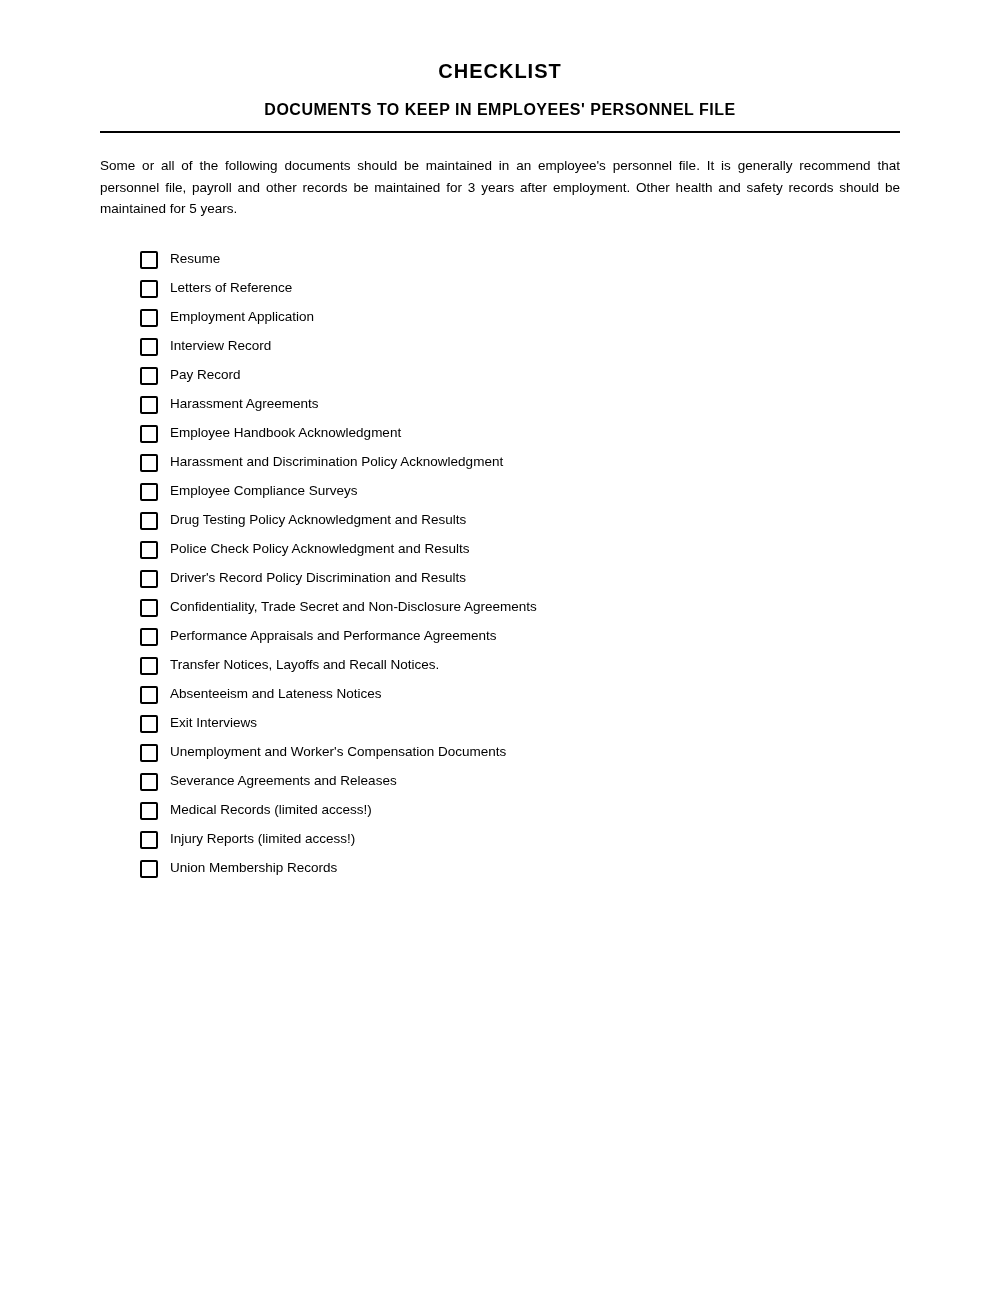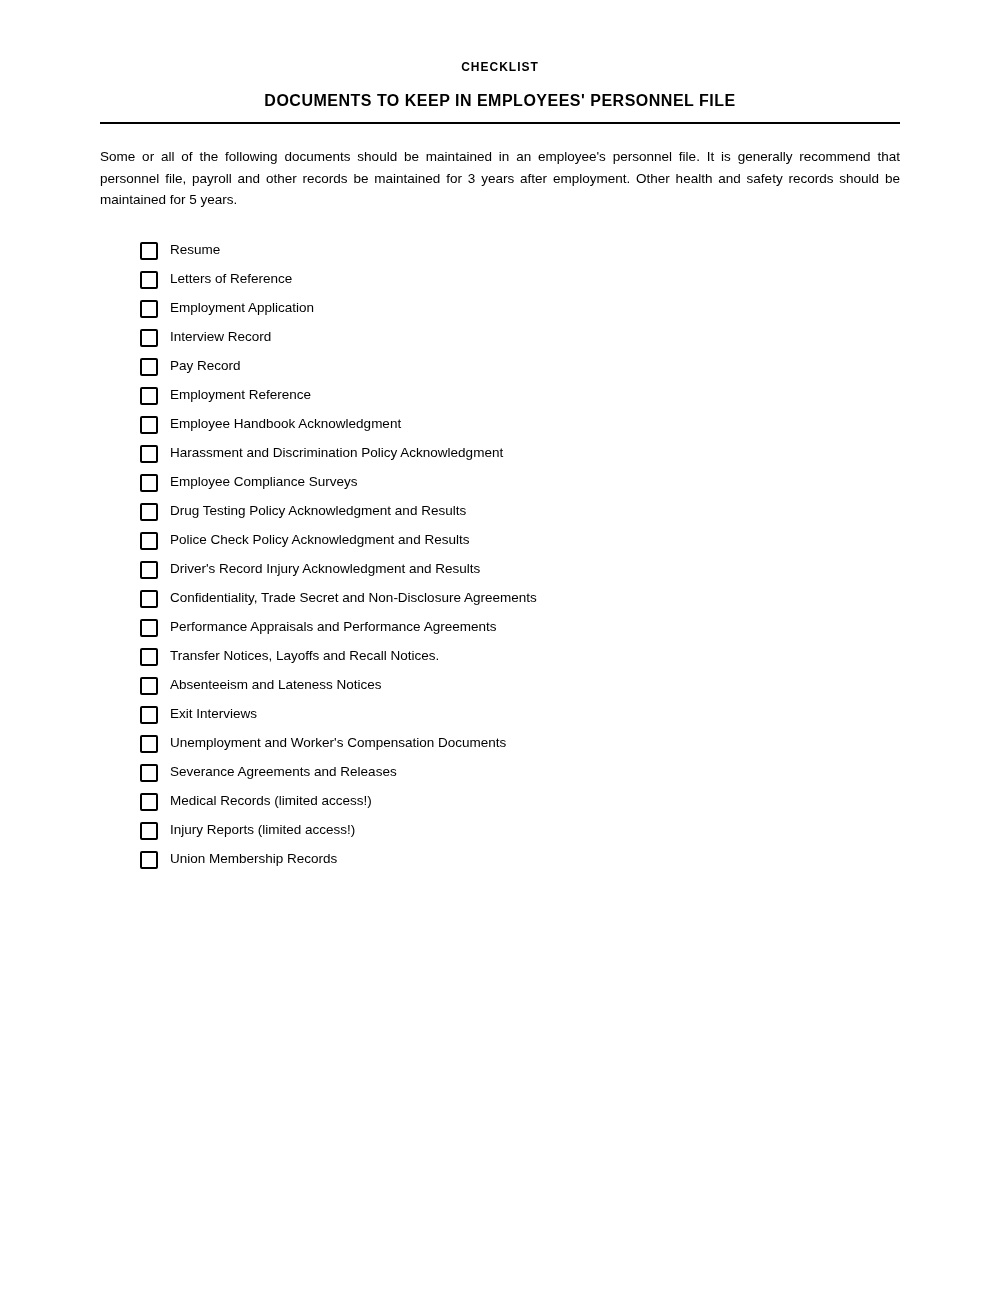--- a/index.html
+++ b/index.html
@@ -23,21 +23,21 @@
       background: #ffffff;
       padding: 60px 100px;
     }
 
     .title-section {
       text-align: center;
       margin-bottom: 8px;
     }
 
     .checklist-title {
-      font-size: 12px;
+      font-size: 20px;
       font-weight: bold;
       letter-spacing: 1px;
       margin-bottom: 18px;
     }
 
     .main-title {
       font-size: 16px;
       font-weight: bold;
       letter-spacing: 0.5px;
       margin-bottom: 12px;
@@ -115,21 +115,21 @@
       <li class="checklist-item">
         <span class="checkbox-icon"></span>
         <span class="item-label">Interview Record</span>
       </li>
       <li class="checklist-item">
         <span class="checkbox-icon"></span>
         <span class="item-label">Pay Record</span>
       </li>
       <li class="checklist-item">
         <span class="checkbox-icon"></span>
-        <span class="item-label">Employment Reference</span>
+        <span class="item-label">Harassment Agreements</span>
       </li>
       <li class="checklist-item">
         <span class="checkbox-icon"></span>
         <span class="item-label">Employee Handbook Acknowledgment</span>
       </li>
       <li class="checklist-item">
         <span class="checkbox-icon"></span>
         <span class="item-label">Harassment and Discrimination Policy Acknowledgment</span>
       </li>
       <li class="checklist-item">
@@ -139,21 +139,21 @@
       <li class="checklist-item">
         <span class="checkbox-icon"></span>
         <span class="item-label">Drug Testing Policy Acknowledgment and Results</span>
       </li>
       <li class="checklist-item">
         <span class="checkbox-icon"></span>
         <span class="item-label">Police Check Policy Acknowledgment and Results</span>
       </li>
       <li class="checklist-item">
         <span class="checkbox-icon"></span>
-        <span class="item-label">Driver's Record  Injury Acknowledgment and Results</span>
+        <span class="item-label">Driver's Record  Policy Discrimination and Results</span>
       </li>
       <li class="checklist-item">
         <span class="checkbox-icon"></span>
         <span class="item-label">Confidentiality, Trade Secret and Non-Disclosure Agreements</span>
       </li>
       <li class="checklist-item">
         <span class="checkbox-icon"></span>
         <span class="item-label">Performance Appraisals and Performance Agreements</span>
       </li>
       <li class="checklist-item">

